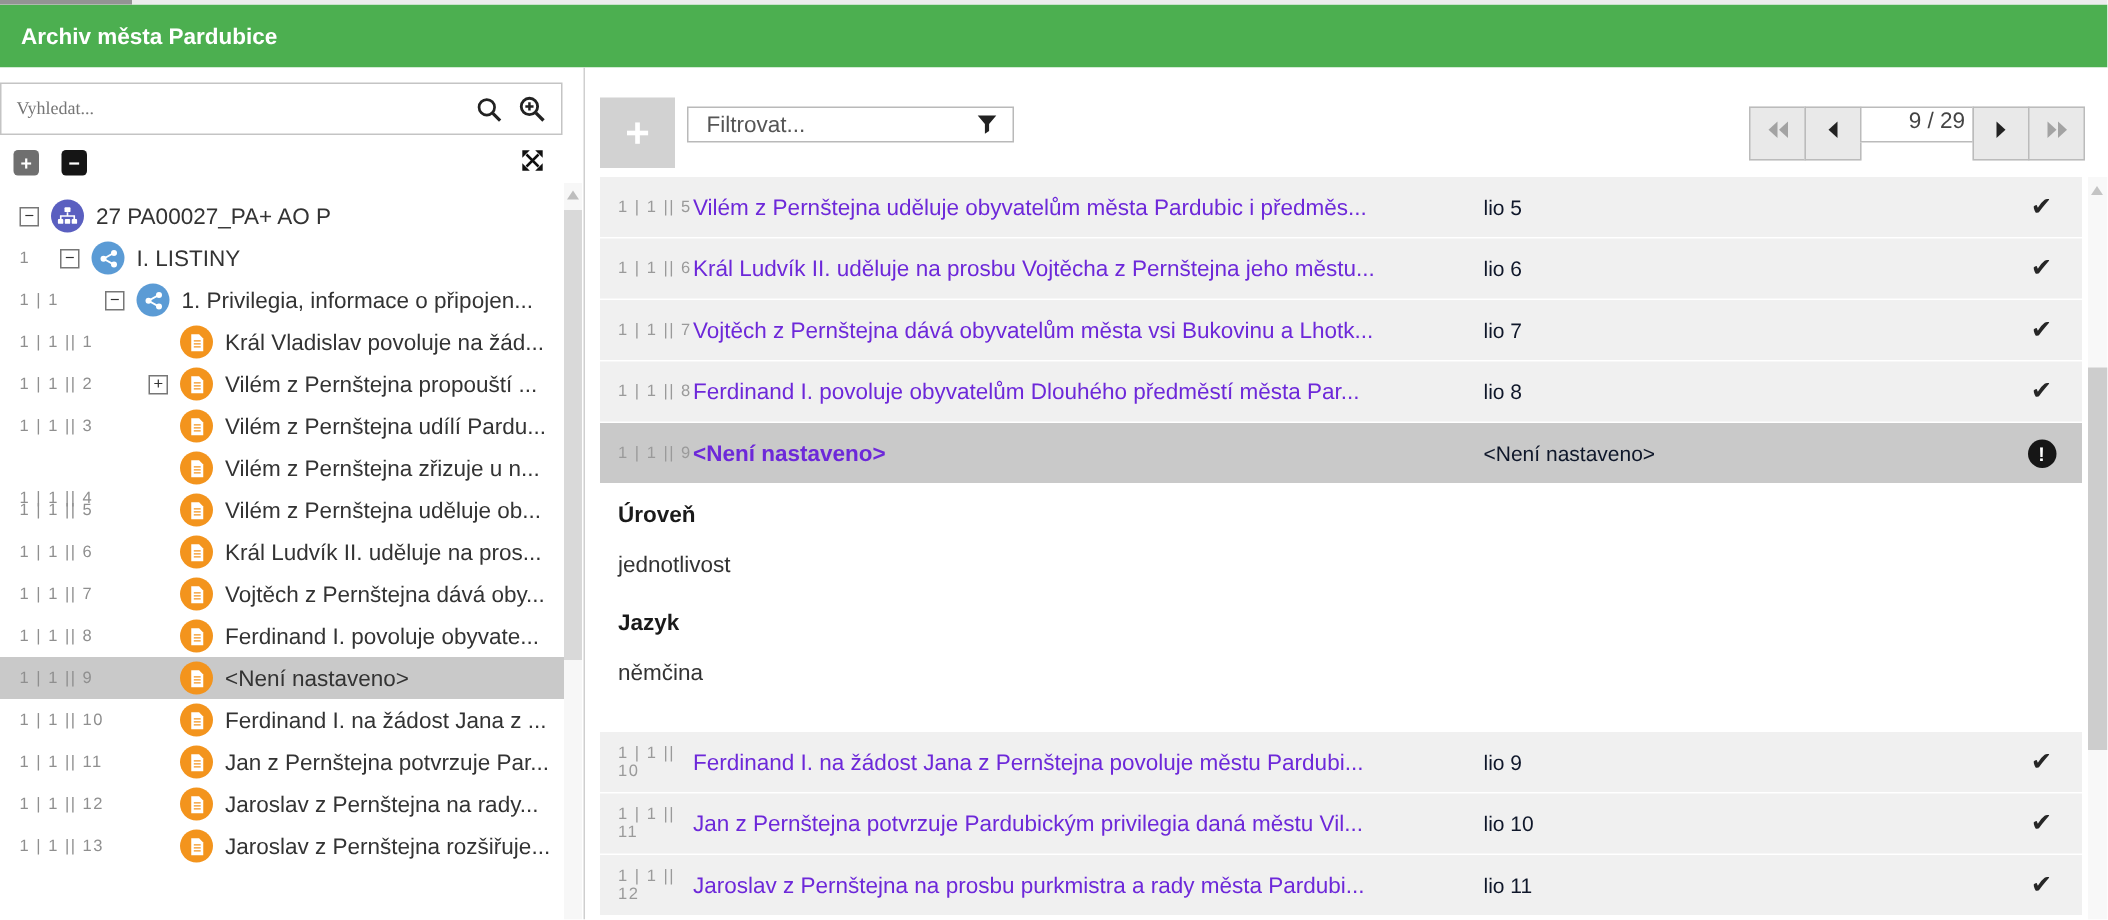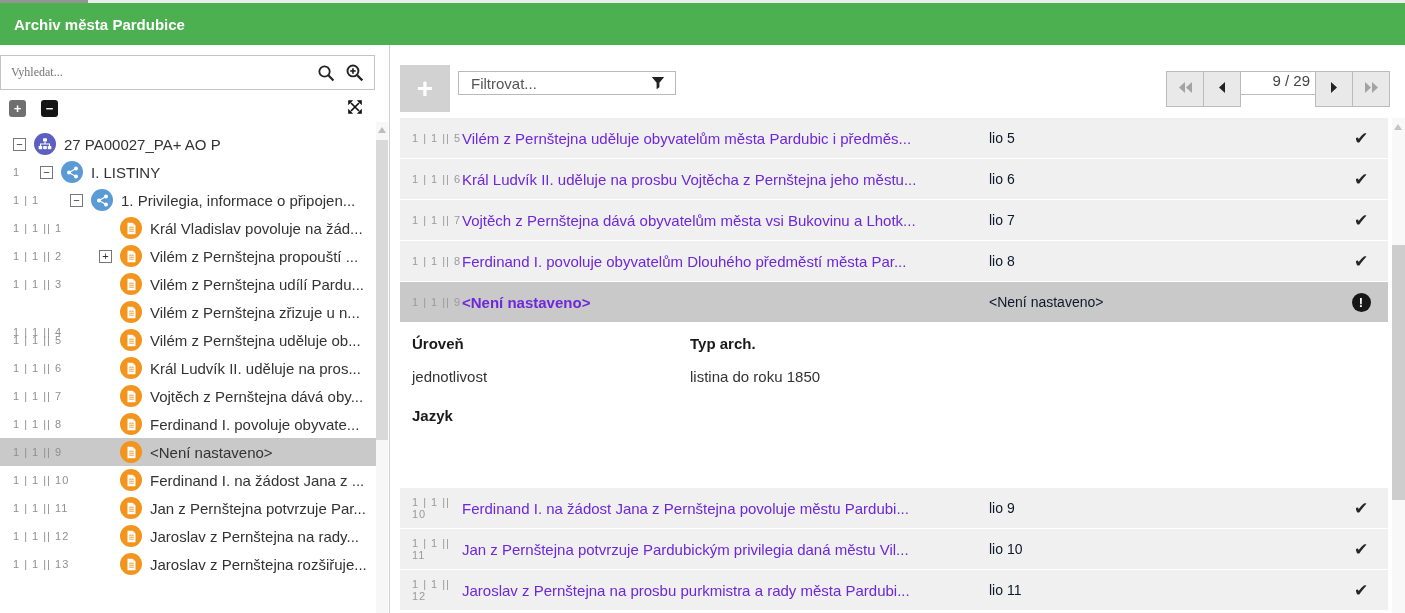--- a/index.html
+++ b/index.html
@@ -449,27 +449,24 @@
 
       <span class="excl-glyph">!</span>
     </span>
   </div>
         <div class="detail-panel" id="detail-panel">
       <div class="detail-grid">
         <div class="dfield">
           <div class="dlabel">Úroveň</div>
           <div class="dvalue">jednotlivost</div>
         </div>
-        <div class="dfield">
-          <div class="dlabel">Typ arch.</div>
-          <div class="dvalue">listina do roku 1850</div>
-        </div>
       </div>
       <div class="dfield dfield-second">
         <div class="dlabel">Jazyk</div>
+        <div class="dvalue">němčina</div>
       </div>
     </div>
         <div class="record-row">
     <span class="row-prefix">1 | 1 || 10</span>
     <span class="row-title">Ferdinand I. na žádost Jana z Pernštejna povoluje městu Pardubi...</span>
     <span class="row-ref">lio 9</span>
     <span class="row-status">
       <span class="check-glyph">✔</span>
 
     </span>

